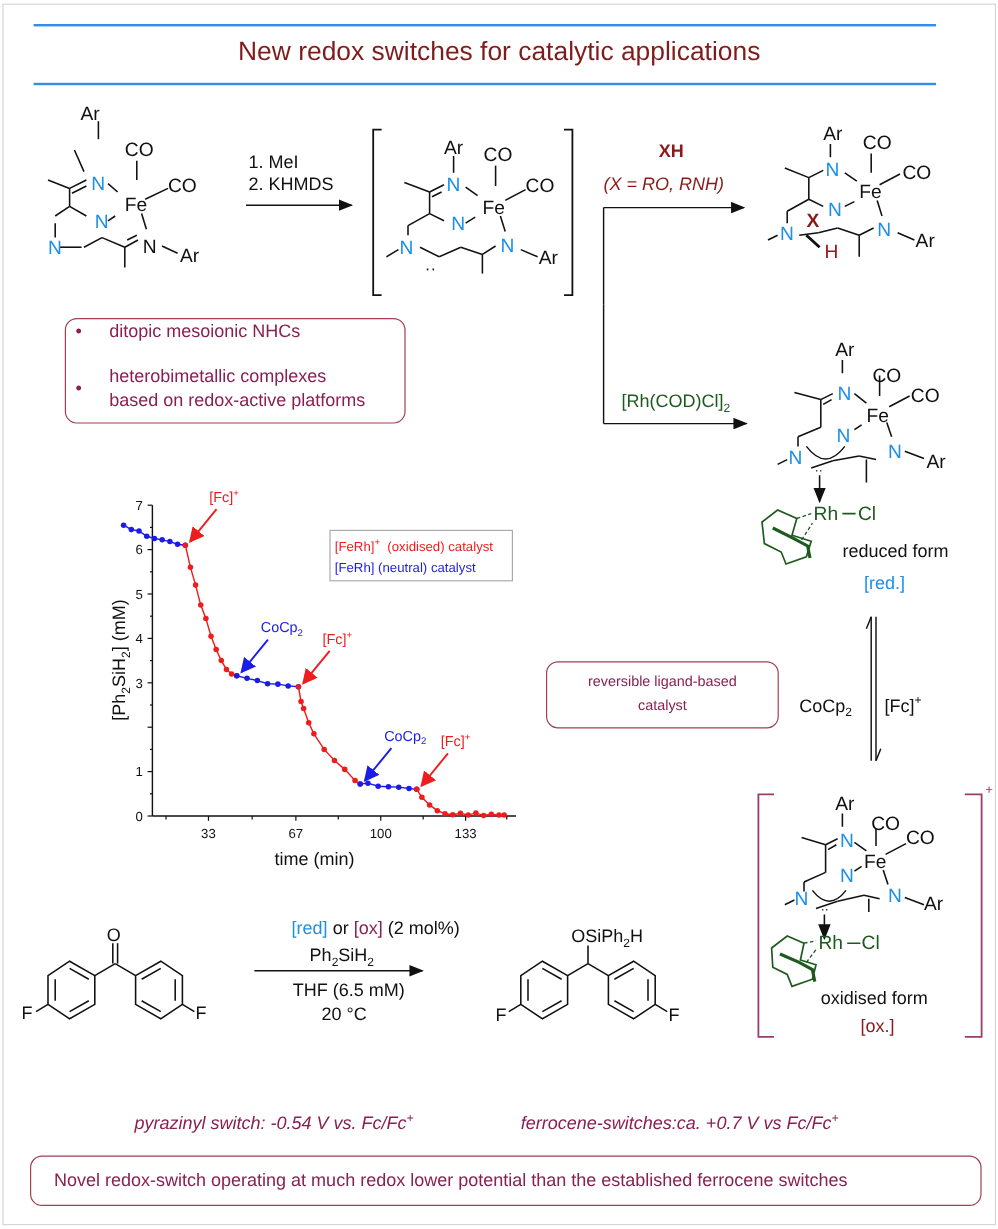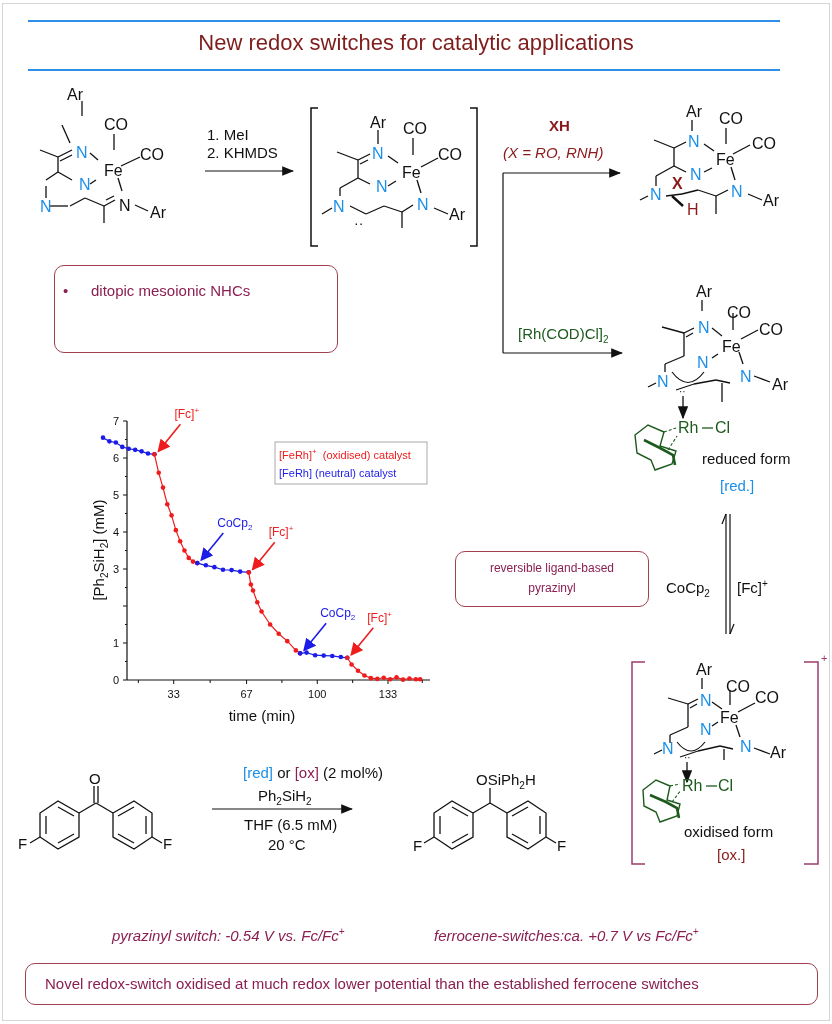--- a/index.html
+++ b/index.html
@@ -310,28 +310,31 @@
   </g>
   <text x="476" y="785" font-size="15" fill="#111"><tspan>OSiPh</tspan><tspan font-size="10" dy="4">2</tspan><tspan dy="-4">H</tspan></text>
   <text x="413" y="851" font-size="15" fill="#111">F</text>
   <text x="557" y="851" font-size="15" fill="#111">F</text>
 
   <text x="112" y="941" font-size="15" font-style="italic" fill="#8a1f52"><tspan>pyrazinyl switch: -0.54 V vs. Fc/Fc</tspan><tspan font-size="10" dy="-6">+</tspan></text>
   <text x="434" y="941" font-size="15" font-style="italic" fill="#8a1f52"><tspan>ferrocene-switches:ca. +0.7 V vs Fc/Fc</tspan><tspan font-size="10" dy="-6">+</tspan></text>
 </svg>
 
 <div class="box" style="left:54px;top:265px;width:282px;height:86px;">
-  <div class="purple" style="position:absolute;left:8px;top:16px;font-size:15px;">
+  <div class="purple" style="position:absolute;left:8px;top:2px;font-size:15px;">
     <span style="display:inline-block;width:28px;">•</span><span>ditopic mesoionic NHCs</span>
   </div>
+  <div class="purple" style="position:absolute;left:8px;top:38px;font-size:15px;line-height:20px;">
+    <span style="display:inline-block;width:28px;vertical-align:top;padding-top:10px;">•</span><span style="display:inline-block;"><span>heterobimetallic complexes</span><br><span>based on redox-active platforms</span></span>
+  </div>
 </div>
 
 <div class="box" style="left:455px;top:551px;width:192px;height:54px;text-align:center;">
   <div class="purple" style="font-size:12px;line-height:20px;padding-top:6px;">
-    <span>reversible ligand-based</span><br><span>pyrazinyl</span>
+    <span>reversible ligand-based</span><br><span>catalyst</span>
   </div>
 </div>
 
 <svg id="chart" class="abs" style="left:0;top:0" width="832" height="1024">
   <g id="chart-axes">
       <line x1="127" y1="421" x2="127" y2="680" stroke="#111" stroke-width="1.2"></line>
       <line x1="127" y1="680" x2="430" y2="680" stroke="#111" stroke-width="1.2"></line>
       <line x1="123" y1="680" x2="127" y2="680" stroke="#111"></line>
       <text x="119" y="684" text-anchor="end" font-size="11" fill="#111">0</text>
       <line x1="125" y1="661.5" x2="127" y2="661.5" stroke="#111"></line>
@@ -446,14 +449,14 @@
       <text x="367.2857142857143" y="621.8" font-size="12" fill="#ee1c1c"><tspan>[Fc]</tspan><tspan font-size="8" dy="-5">+</tspan></text>
     </g>
   <text id="chart-ylabel" transform="translate(104,550) rotate(-90)" text-anchor="middle" font-size="15" fill="#111"><tspan>[Ph</tspan><tspan font-size="10" dy="4">2</tspan><tspan dy="-4">SiH</tspan><tspan font-size="10" dy="4">2</tspan><tspan dy="-4">] (mM)</tspan></text>
   <text x="262" y="721" text-anchor="middle" font-size="15" fill="#111">time (min)</text>
   <rect x="275" y="442" width="152" height="42" fill="#fff" stroke="#aaa" stroke-width="1"></rect>
   <text x="279" y="459" font-size="11" fill="#ee1c1c"><tspan>[FeRh]</tspan><tspan font-size="8" dy="-5">+</tspan><tspan dy="5" xml:space="preserve">  (oxidised) catalyst</tspan></text>
   <text x="279" y="477" font-size="11" fill="#1c1ce8">[FeRh] (neutral) catalyst</text>
 </svg>
 
 <div class="box" style="left:25px;top:963px;width:791px;height:40px;">
-  <div class="purple" style="font-size:15px;line-height:40px;padding-left:19px;">Novel redox-switch oxidised at much redox lower potential than the established ferrocene switches</div>
+  <div class="purple" style="font-size:15px;line-height:40px;padding-left:19px;">Novel redox-switch operating at much redox lower potential than the established ferrocene switches</div>
 </div>
 
 </body></html>

